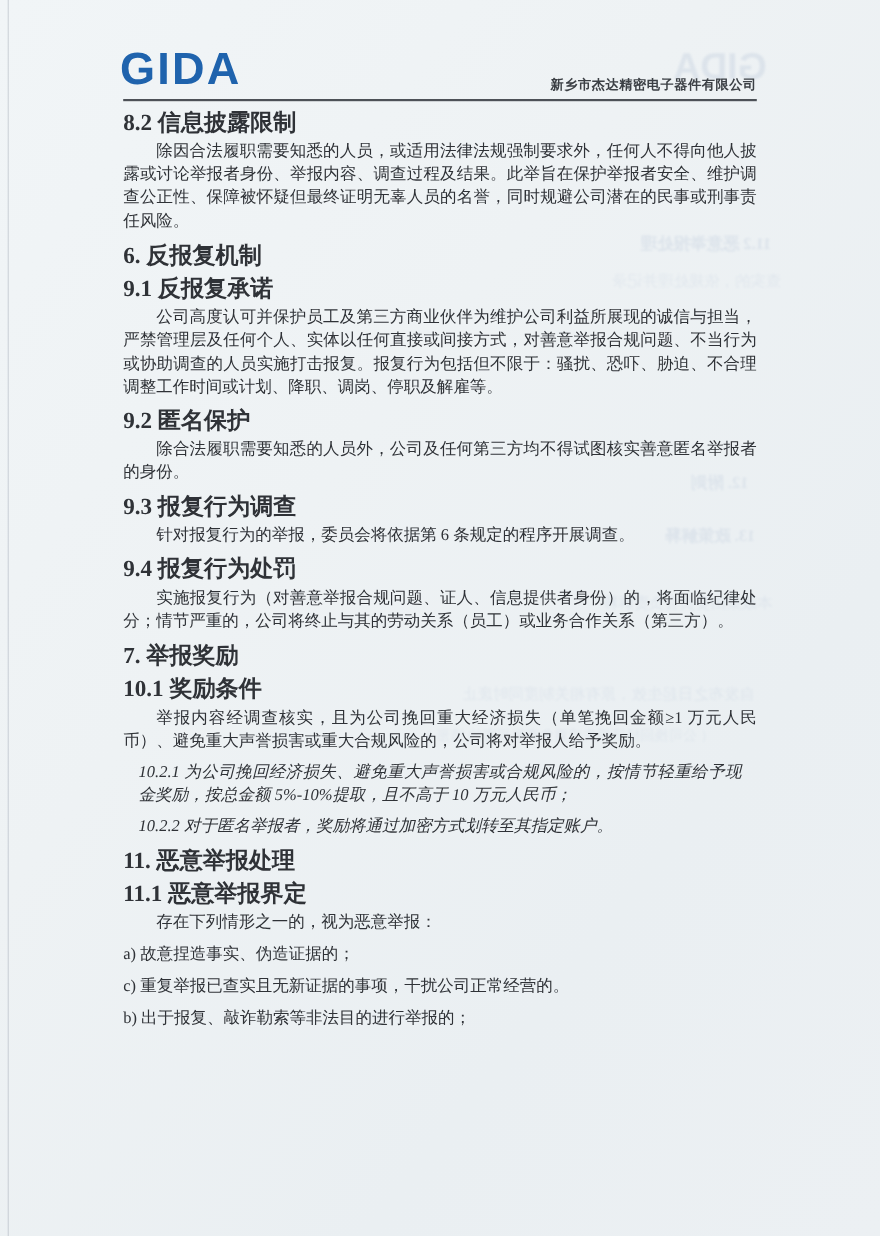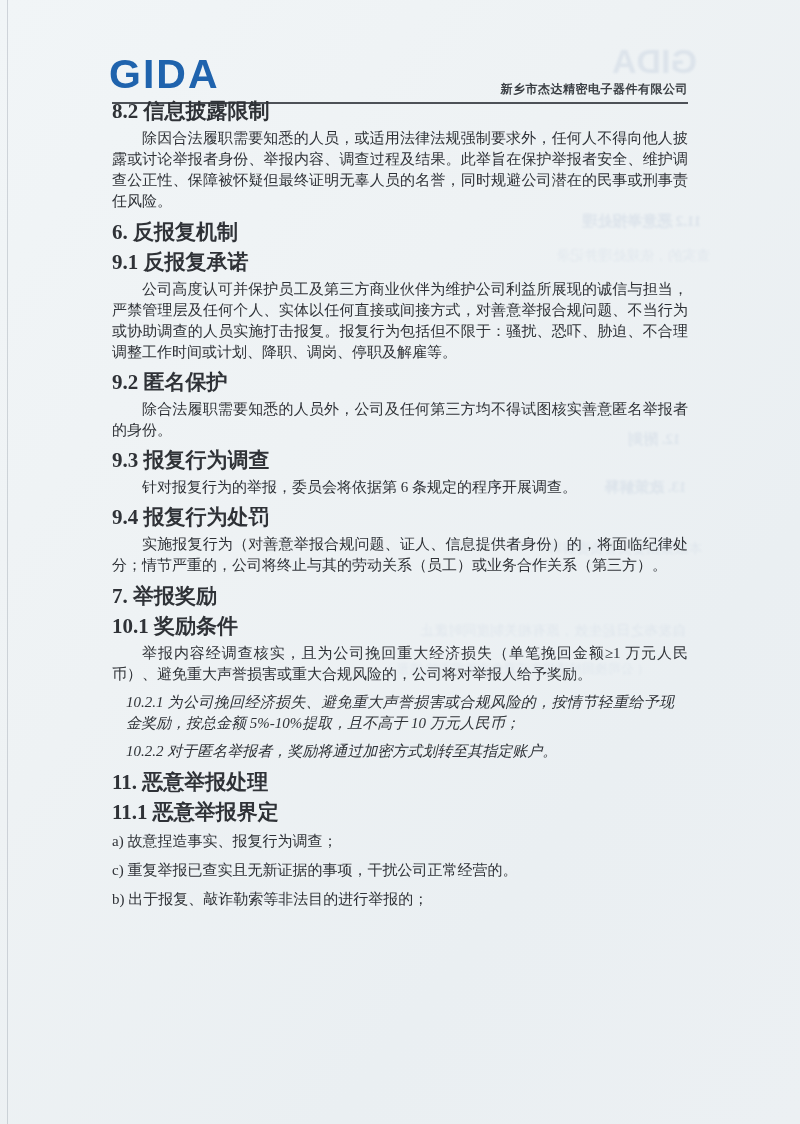--- a/index.html
+++ b/index.html
@@ -13,21 +13,20 @@
     color:#2f3237;
   }
   
   .page::before{
     content:"";position:absolute;left:7px;top:0;bottom:0;width:1px;
     background:rgba(140,150,160,0.35);
   }
   .header{
     position:absolute;left:112px;top:42px;width:576px;height:48px;
     border-bottom:2px solid #4d5157;
-    margin-top:12px;
   }
   .logo{
     position:absolute;left:-3px;top:0;
     font-family:"Liberation Sans","DejaVu Sans",sans-serif;
     font-weight:bold;font-size:41px;line-height:40px;letter-spacing:2px;
     color:#1f63ad;
   }
   .company{
     position:absolute;right:0;bottom:4px;
     font-family:"Liberation Sans","DejaVu Sans",sans-serif;
@@ -87,18 +86,19 @@
       <div class="para">针对报复行为的举报，委员会将依据第 6 条规定的程序开展调查。</div>
       <div class="h2">9.4 报复行为处罚</div>
       <div class="para">实施报复行为（对善意举报合规问题、证人、信息提供者身份）的，将面临纪律处分；情节严重的，公司将终止与其的劳动关系（员工）或业务合作关系（第三方）。</div>
       <div class="h1">7.  举报奖励</div>
       <div class="h2">10.1 奖励条件</div>
       <div class="para">举报内容经调查核实，且为公司挽回重大经济损失（单笔挽回金额≥1 万元人民币）、避免重大声誉损害或重大合规风险的，公司将对举报人给予奖励。</div>
       <div class="clause">10.2.1 为公司挽回经济损失、避免重大声誉损害或合规风险的，按情节轻重给予现金奖励，按总金额 5%-10%提取，且不高于 10 万元人民币；</div>
       <div class="clause">10.2.2 对于匿名举报者，奖励将通过加密方式划转至其指定账户。</div>
       <div class="h1">11.  恶意举报处理</div>
       <div class="h2">11.1 恶意举报界定</div>
-      <div class="item">a) 故意捏造事实、报复行为调查；</div>
+      <div class="para">存在下列情形之一的，视为恶意举报：</div>
+      <div class="item">a) 故意捏造事实、伪造证据的；</div>
       <div class="item">c) 重复举报已查实且无新证据的事项，干扰公司正常经营的。</div>
       <div class="item">b) 出于报复、敲诈勒索等非法目的进行举报的；</div>
     </div>
 
 </div>
 
 </body></html>

